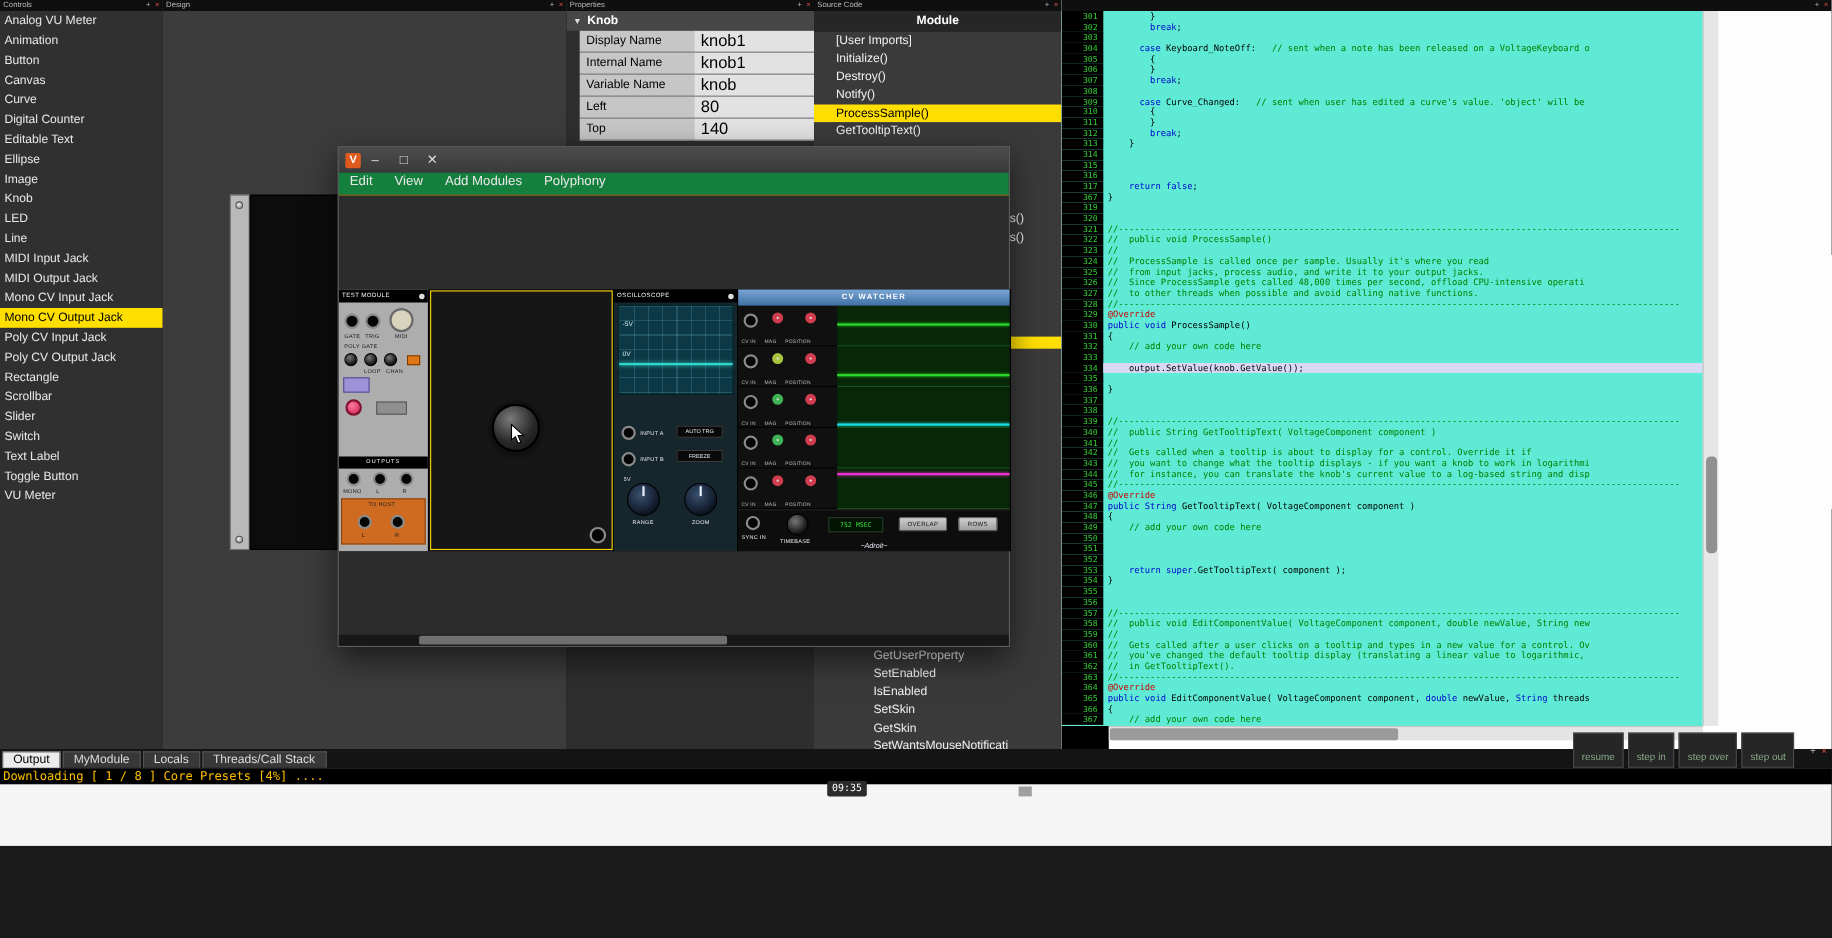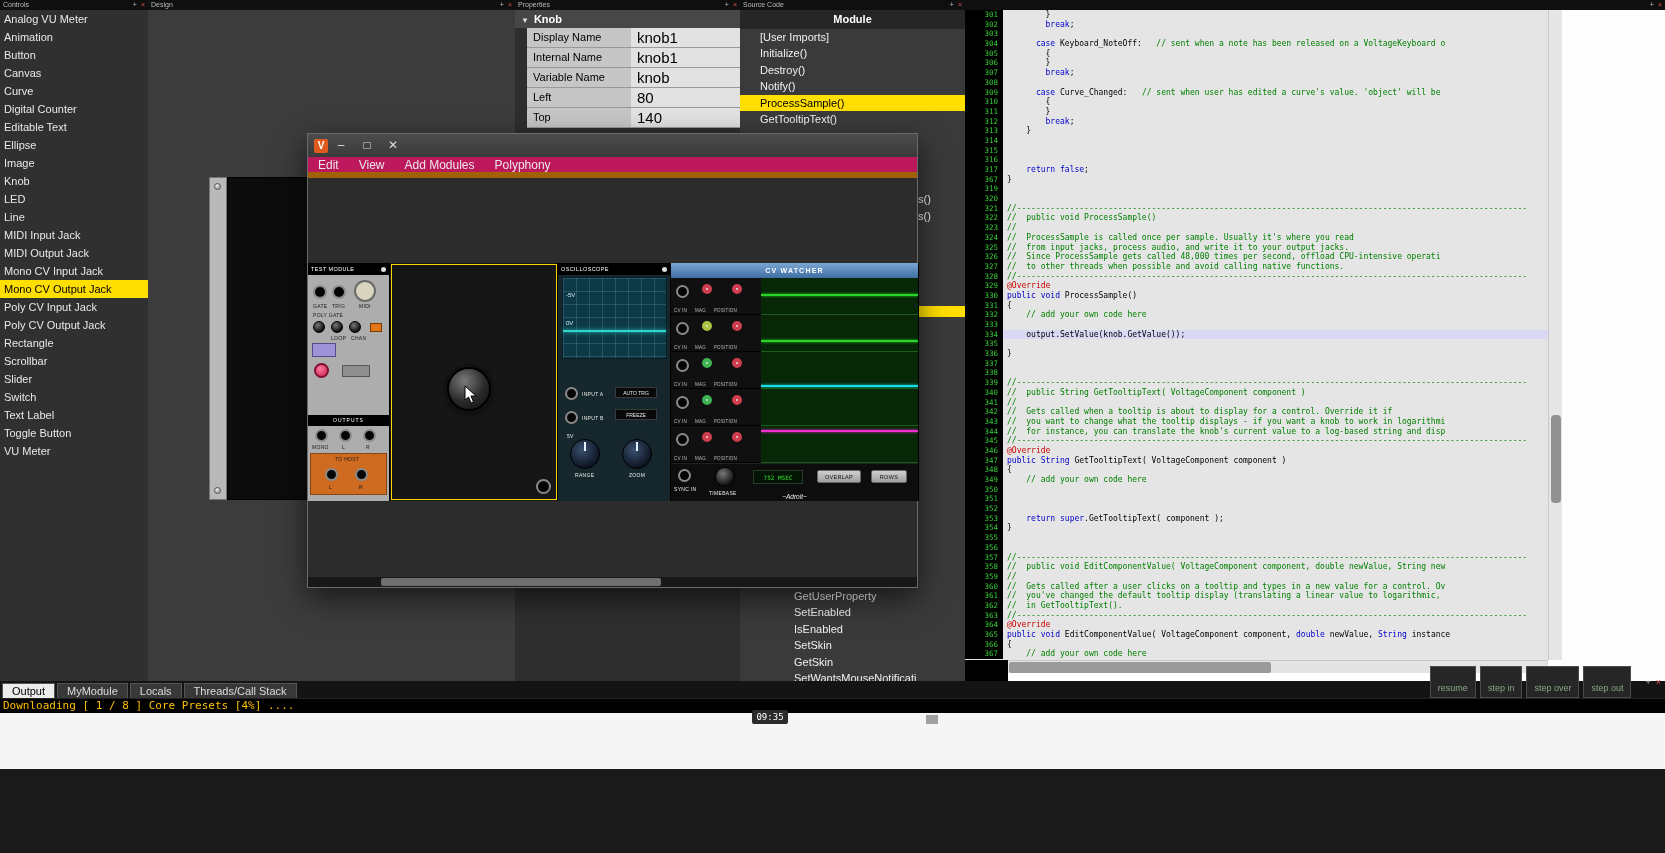--- a/index.html
+++ b/index.html
@@ -38,42 +38,42 @@
           font-size:11px;font-weight:bold;text-align:center;line-height:19px}
   #source-top{position:absolute;left:0;right:0;top:29px}
   #source-bottom{position:absolute;left:0;right:0;top:588px}
   .sitem{height:16.4px;line-height:16.4px;padding-left:20px;font-size:11px;color:#f0f0f0;white-space:nowrap}
   .sitem.sel{background:#ffdf00;color:#000}
   .sitem.deep{padding-left:54px}
   .sfrag{position:absolute;left:178px;font-size:11px;color:#f0f0f0}
   .ysliver{position:absolute;left:178px;top:306px;width:47px;height:11px;background:#ffdf00}
   
   #editor{left:965px;width:700px;background:#fff}
-  #code-lines{position:absolute;left:0;top:10px;width:583px;height:650px;overflow:hidden;background:#e5e5e5}
+  #code-lines{position:absolute;left:0;top:10px;width:583px;height:650px;overflow:hidden;background:#5eead4}
   .crow{display:flex;height:9.7px;line-height:9.7px}
   .lnum{width:38px;min-width:38px;background:#000;color:#35cc35;text-align:right;padding-right:5px;
         font:7.5px "DejaVu Sans Mono",monospace}
   .lcode{flex:1;font:8px "DejaVu Sans Mono",monospace;color:#000;white-space:pre;padding-left:4px;overflow:hidden}
   .crow.hl .lcode{background:#d9d9f6}
   .tk-k{color:#0000cc}.tk-c{color:#008000}.tk-a{color:#cc0000}
   #gutter-foot{position:absolute;left:0;top:660px;width:43px;height:21px;background:#000}
   #vscroll{position:absolute;left:583px;top:10px;width:14px;height:650px;background:#e6e6e6;border-left:1px solid #c8c8c8}
   #vthumb{position:absolute;left:2px;top:405px;width:10px;height:88px;background:#909090;border-radius:4px}
   #editor-rightfill{position:absolute;left:597px;top:10px;width:103px;height:671px;background:#fdfdfd}
   #hscroll{position:absolute;left:43px;top:660px;width:540px;height:13px;background:#e4e4e4;border-top:1px solid #c8c8c8}
   #hthumb{position:absolute;left:1px;top:1px;width:262px;height:11px;background:#9a9a9a;border-radius:2px}
   
   #fwindow{position:absolute;left:307px;top:133px;width:611px;height:455px;z-index:50;
            border:1px solid #6a6a6a;box-shadow:0 10px 28px rgba(0,0,0,.6);background:#2c2c2c}
   .wtitle{height:23px;background:linear-gradient(#4c4c4c,#3a3a3a);display:flex;align-items:center;padding:0 6px}
   .wicon{width:14px;height:14px;background:#e05a1e;border-radius:2px;color:#fff;font-size:10px;font-weight:bold;
          text-align:center;line-height:14px}
   .wtext{color:#f0f0f0;font-size:12px;margin-left:7px;flex:1;white-space:nowrap}
   .wbtn{width:26px;text-align:center;color:#ddd;font-size:12px;line-height:23px}
-  .wmenu{height:21px;background:#be185d;border-bottom:6px solid #a16207;display:flex;align-items:flex-end}
+  .wmenu{height:21px;background:#15803d;border-bottom:1px solid #a16207;display:flex;align-items:flex-start}
   .mitem{color:#e8e8e8;font-size:12px;padding:0 10px}
   .wcontent{position:absolute;left:0;right:0;top:44px;bottom:0;background:#2c2c2c}
   #rack{position:absolute;left:0;top:85px;width:611px;height:238px;display:flex;background:#000}
   .module{position:relative;height:238px;border-right:1px solid #000;overflow:hidden}
   .mtitle{height:12px;background:#000;color:#fff;font-size:5.5px;letter-spacing:.4px;display:flex;
           justify-content:space-between;align-items:center;padding:0 3px}
   .mdot{width:5px;height:5px;border-radius:50%;background:#ddd}
   .jack{position:absolute;border-radius:50%;background:#050505;border:2px solid #8a8a8a}
   .j13{width:13px;height:13px}.j14{width:14px;height:14px}.j15{width:15px;height:15px}
   .mknob{position:absolute;border-radius:50%;background:radial-gradient(circle at 38% 32%,#777,#111 70%);border:1px solid #000}
@@ -515,21 +515,21 @@
       <div class="crow">
         <span class="lnum">363</span>
         <span class="lcode"><span class="tk-c">//----------------------------------------------------------------------------------------------------------</span></span>
       </div>
       <div class="crow">
         <span class="lnum">364</span>
         <span class="lcode"><span class="tk-a">@Override</span></span>
       </div>
       <div class="crow">
         <span class="lnum">365</span>
-        <span class="lcode"><span class="tk-k">public</span><span> </span><span class="tk-k">void</span><span> EditComponentValue( VoltageComponent component, </span><span class="tk-k">double</span><span> newValue, </span><span class="tk-k">String</span><span> instance</span></span>
+        <span class="lcode"><span class="tk-k">public</span><span> </span><span class="tk-k">void</span><span> EditComponentValue( VoltageComponent component, </span><span class="tk-k">double</span><span> newValue, </span><span class="tk-k">String</span><span> threads</span></span>
       </div>
       <div class="crow">
         <span class="lnum">366</span>
         <span class="lcode"><span>{</span></span>
       </div>
       <div class="crow">
         <span class="lnum">367</span>
         <span class="lcode"><span>    </span><span class="tk-c">// add your own code here</span></span>
       </div>
     </div>

